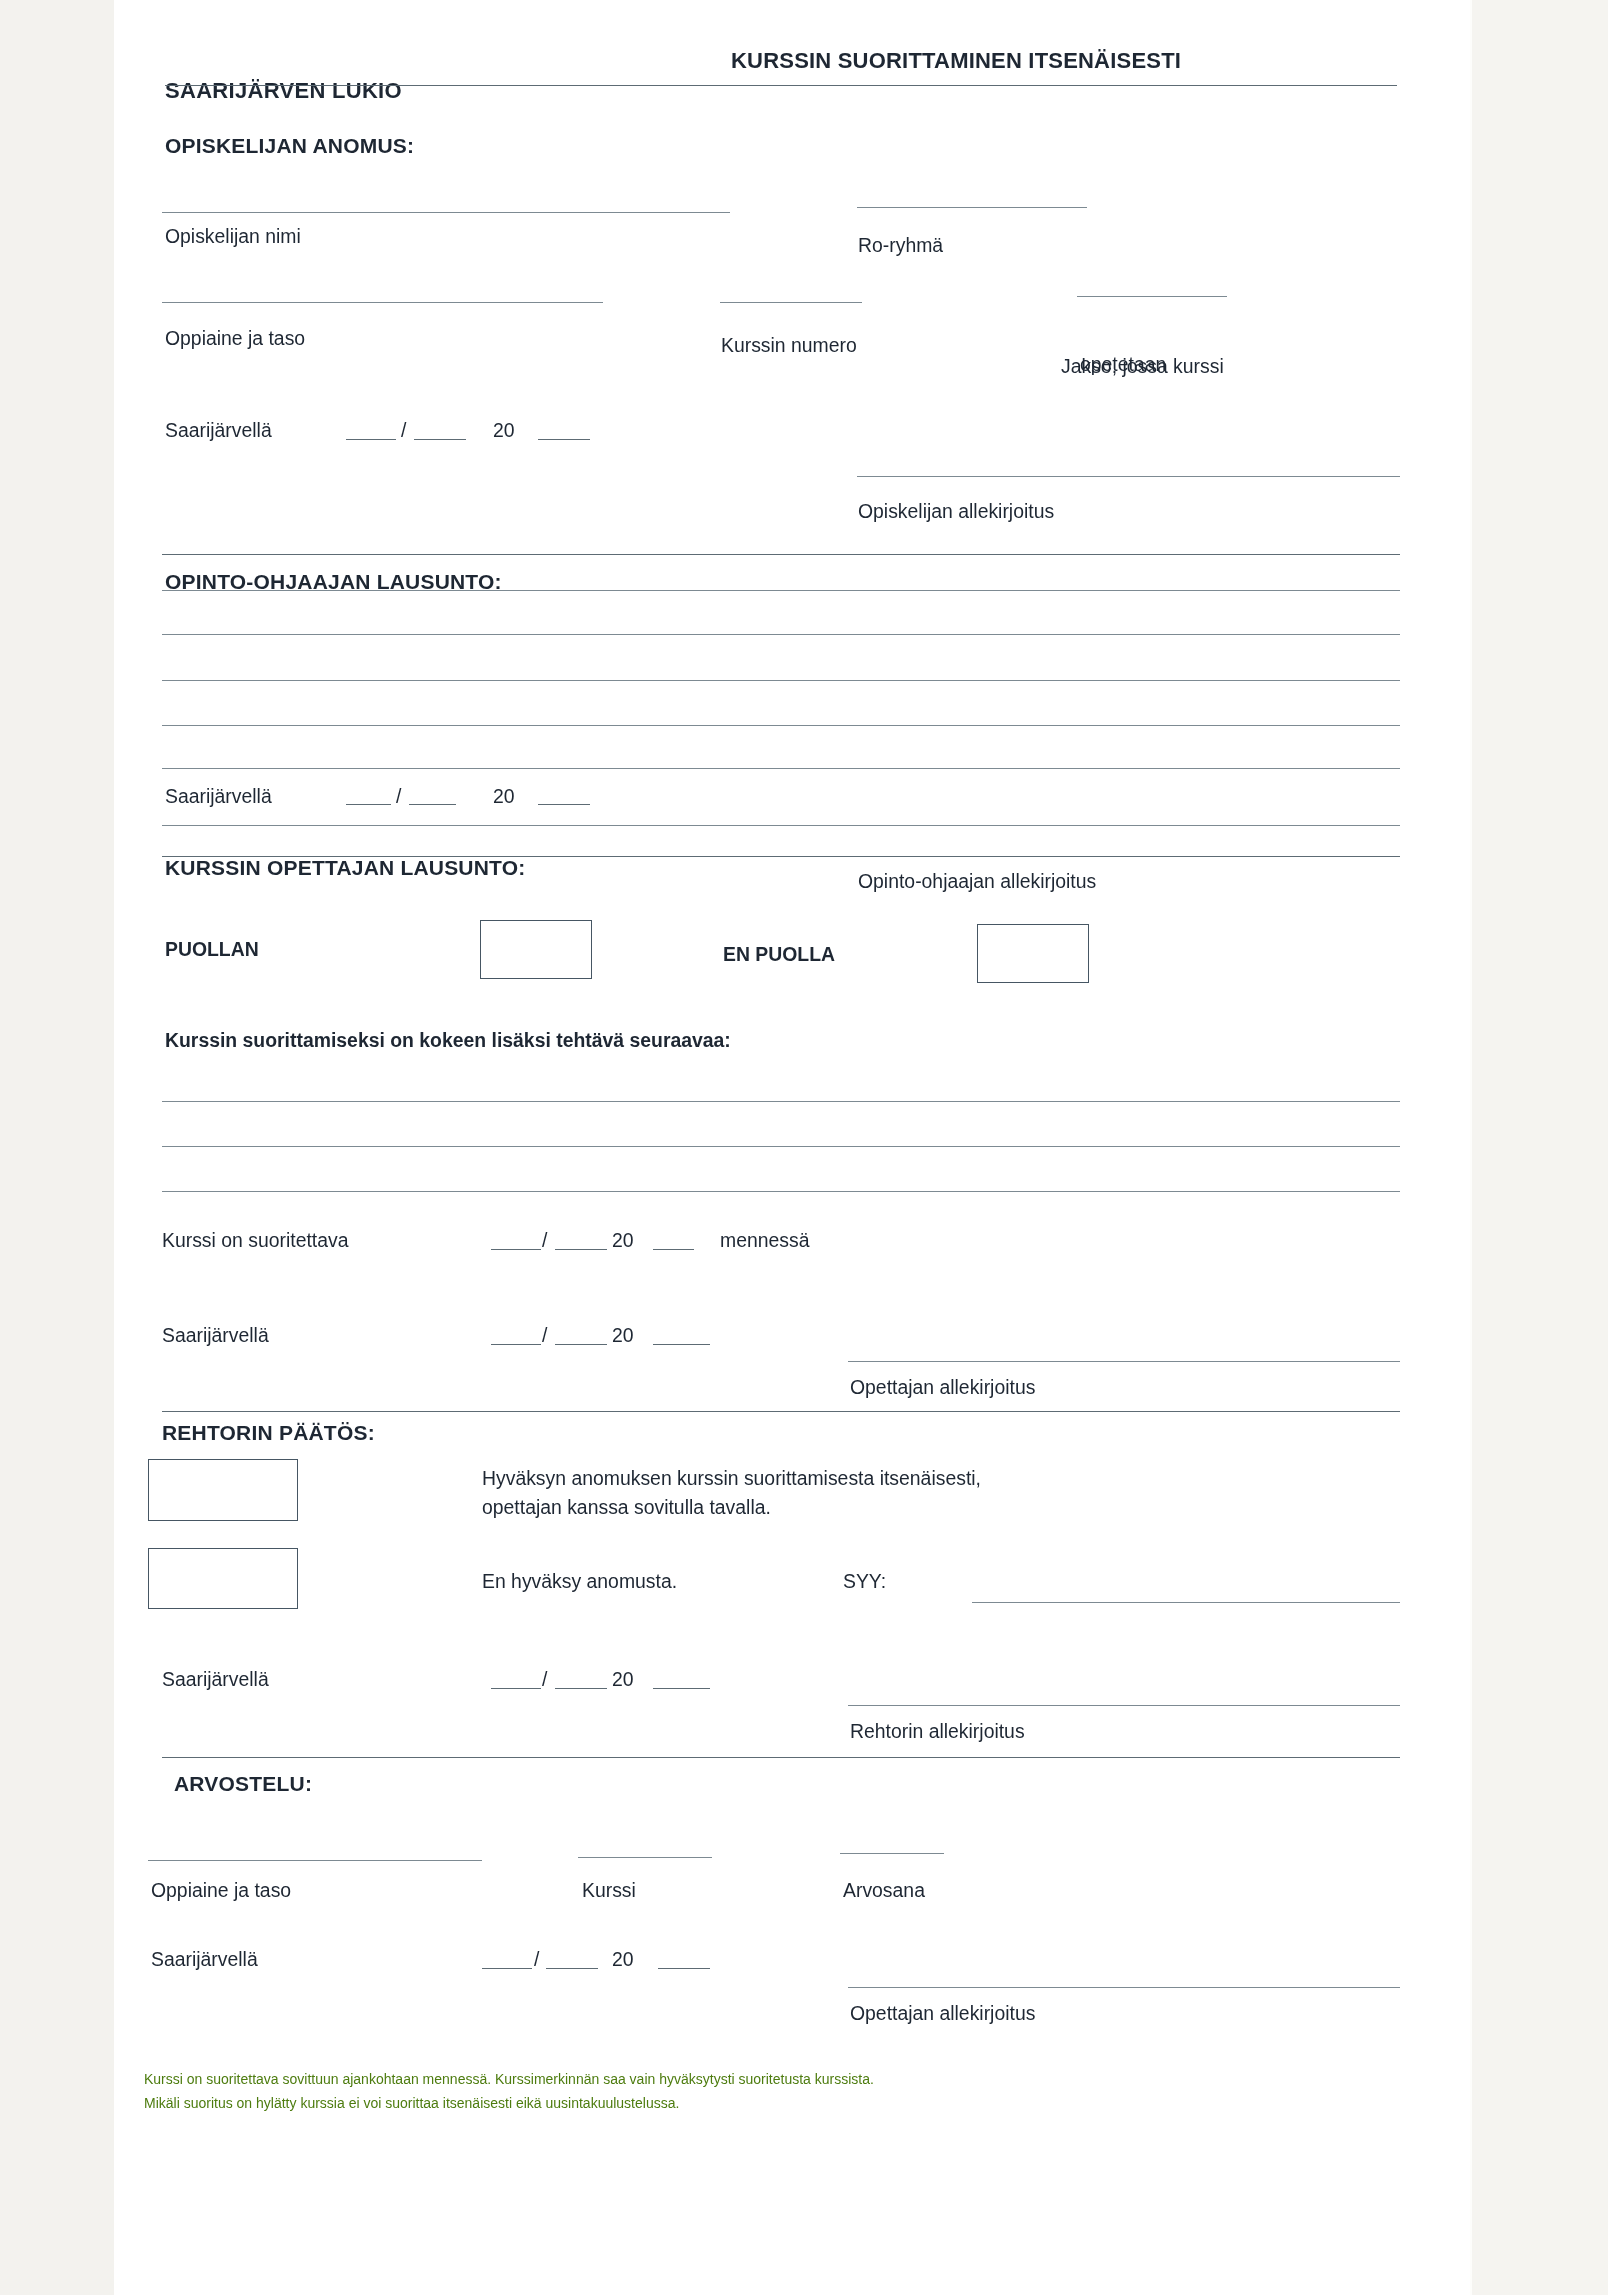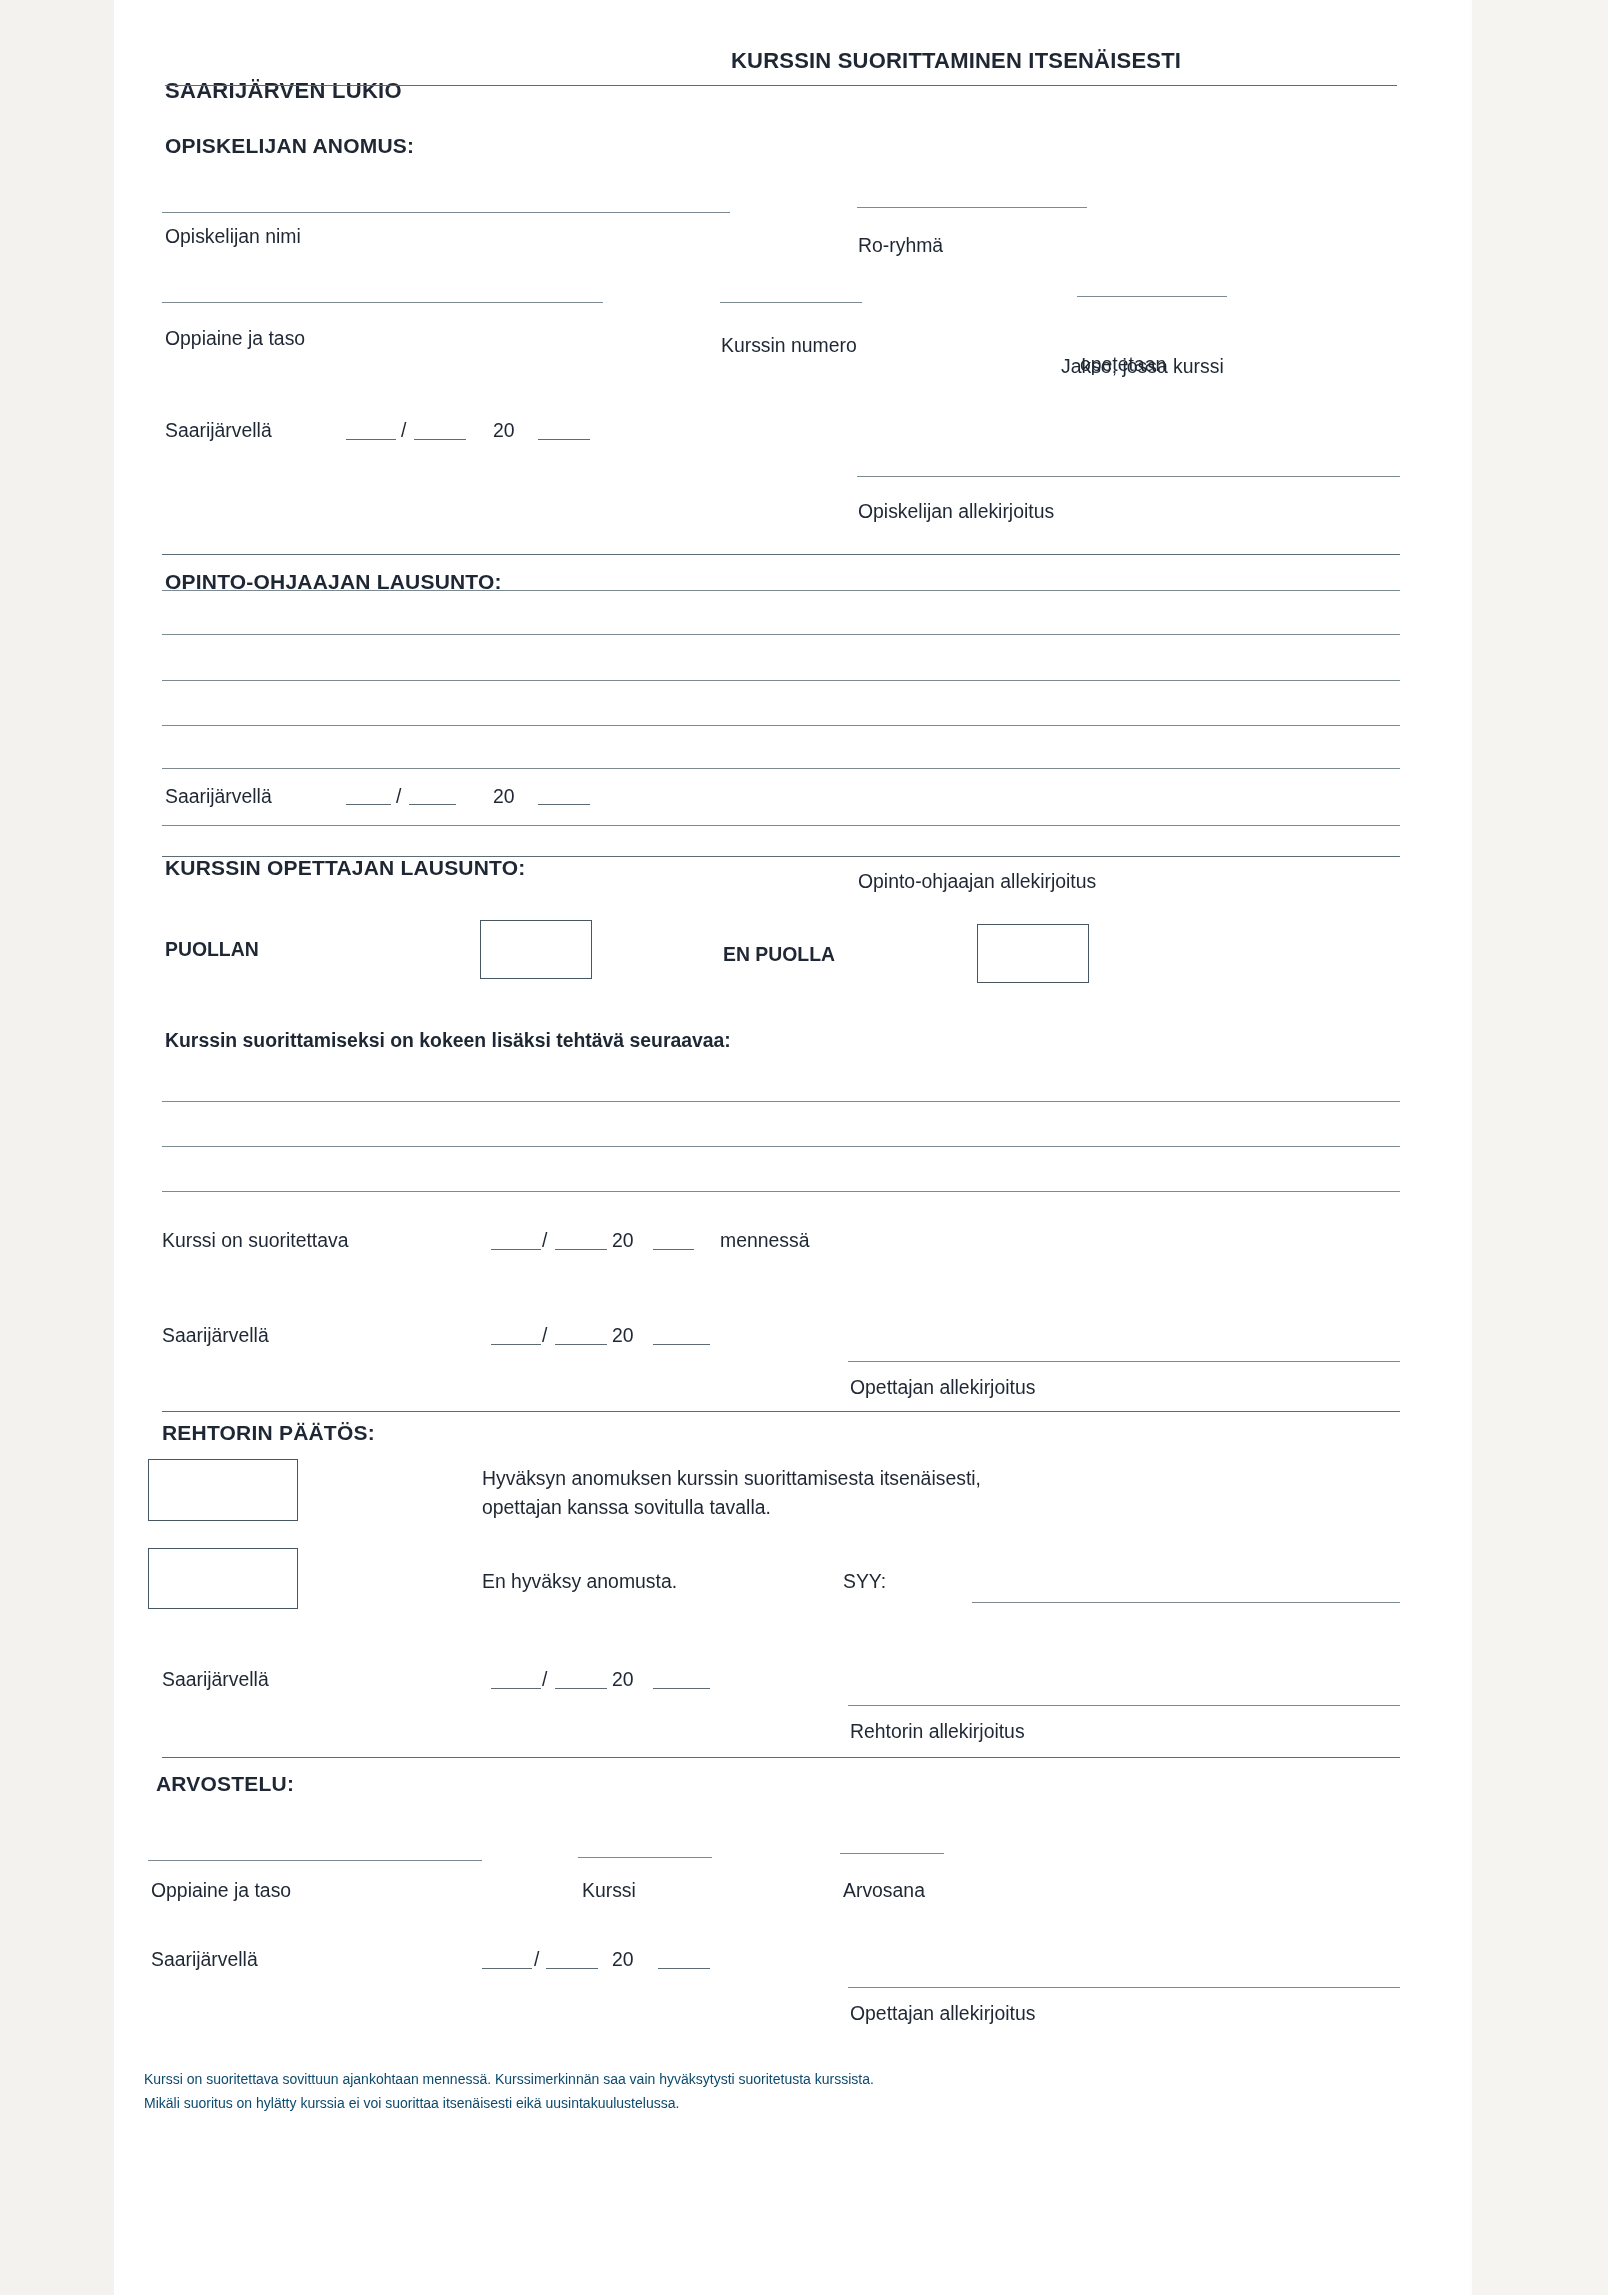--- a/index.html
+++ b/index.html
@@ -62,21 +62,21 @@
   .s-head-left  { font-size: 22px; font-weight: bold; letter-spacing: 0.3px; margin-top: 26px; }
   .s-head-ctr   { font-size: 22px; font-weight: bold; letter-spacing: 0.2px; }
   .s-sec        { font-size: 21px; font-weight: bold; letter-spacing: 0.2px; }
   .s-lbl        { font-size: 19.4px; text-align: right; }
   .s-lbl-b      { font-size: 19.4px; font-weight: bold; }
 
   .footnote {
     position: absolute;
     font-size: 14px;
     line-height: 21.4px;
-    color: #0c4a6e;
+    color: #4d7c0f;
     width: 1202px;
   }
 </style>
 </head>
 <body>
 
 <div class="page">
   <div class="edge-left"></div>
   <div class="edge-right"></div>
   <div class="paper"></div>
@@ -181,21 +181,21 @@
   <div class="rule" style="left:491px; top:1688px; width:50px;"></div>
   <div class="tx s-lbl" style="left:542px; top:1668px;">/</div>
   <div class="rule" style="left:555px; top:1688px; width:52px;"></div>
   <div class="tx s-lbl" style="left:612px; top:1668px;">20</div>
   <div class="rule" style="left:653px; top:1688px; width:57px;"></div>
 
   <div class="rule thin" style="left:848px; top:1705px; width:552px;"></div>
   <div class="tx s-lbl" style="left:850px; top:1720px;">Rehtorin allekirjoitus</div>
 
   <div class="rule" style="left:162px; top:1757px; width:1238px;"></div>
-  <div class="tx s-sec" style="left:156px; top:1772px;">ARVOSTELU:</div>
+  <div class="tx s-sec" style="left:174px; top:1772px;">ARVOSTELU:</div>
 
   <div class="rule thin" style="left:148px; top:1860px; width:334px;"></div>
   <div class="tx s-lbl" style="left:151px; top:1879px;">Oppiaine ja taso</div>
 
   <div class="rule thin" style="left:578px; top:1857px; width:134px;"></div>
   <div class="tx s-lbl" style="left:582px; top:1879px;">Kurssi</div>
 
   <div class="rule thin" style="left:840px; top:1853px; width:104px;"></div>
   <div class="tx s-lbl" style="left:843px; top:1879px;">Arvosana</div>
 

